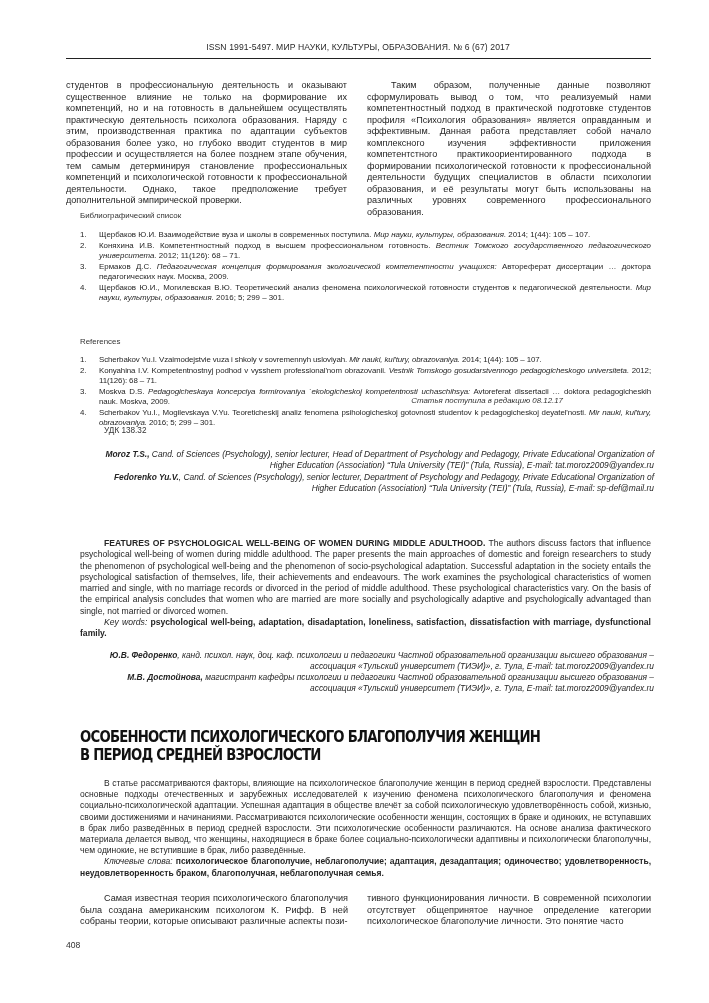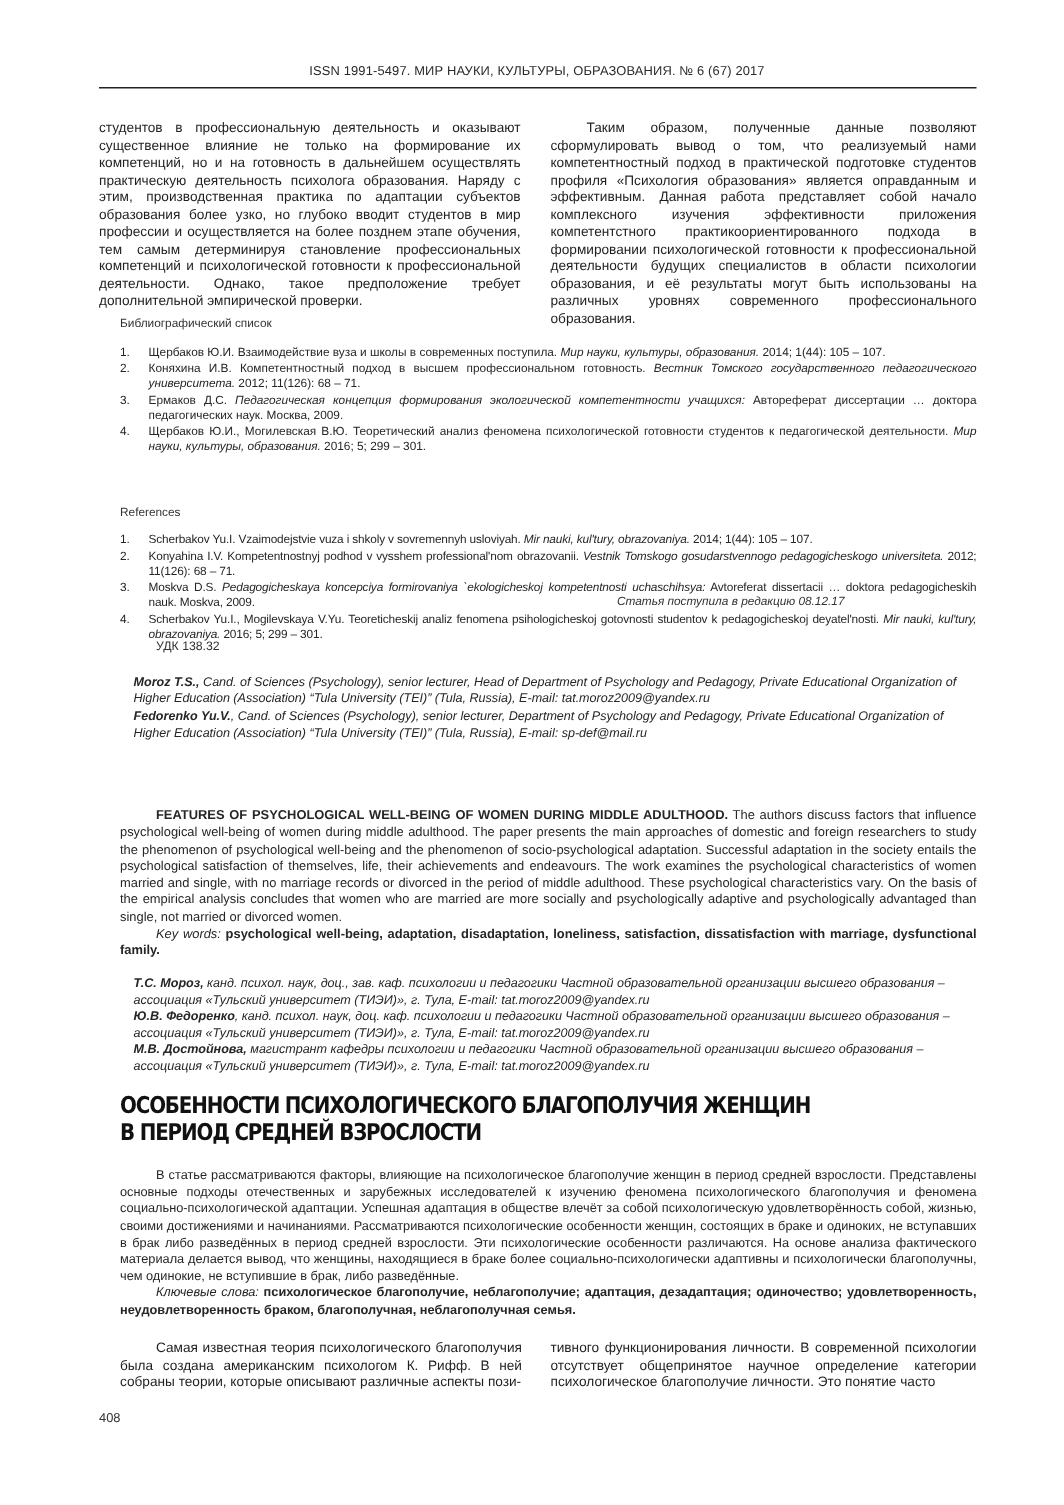--- a/index.html
+++ b/index.html
@@ -34,21 +34,21 @@
     .refs i { font-style: italic; }
     .bib-list { top: 230px; }
     .ref-list { top: 355px; letter-spacing: -0.1px; }
 
     .received {
       position: absolute; right: 58px; top: 396px; font-size: 7.9px; font-style: italic; color: #333;
     }
     .udk { position: absolute; left: 104px; top: 426px; font-size: 8.2px; color: #333; }
 
     .authors-en { position: absolute; left: 89px; top: 449px; width: 565px; font-size: 8.4px; line-height: 11.4px; font-style: italic; color: #262626; }
-    .authors-en p, .authors-ru p { margin: 0; }
+    .authors-en p, .authors-ru p { margin: 0; text-align: right; }
     .authors-en b, .authors-ru b { font-weight: bold; }
 
     .abstract-en {
       position: absolute; left: 80px; top: 538px; width: 571px;
       font-size: 8.6px; line-height: 11.3px; text-align: justify; color: #262626;
     }
     .abstract-en p { margin: 0; }
     .abstract-en .title-caps { font-weight: bold; }
     .kw-label { font-style: italic; }
     .kw { font-weight: bold; }
@@ -111,21 +111,20 @@
     <p><b>Moroz T.S.,</b><span> Cand. of Sciences (Psychology), senior lecturer, Head of Department of Psychology and Pedagogy, Private Educational Organization of Higher Education (Association) “Tula University (TEI)” (Tula, Russia), E-mail: tat.moroz2009@yandex.ru</span></p>
     <p><b>Fedorenko Yu.V.</b><span>, Cand. of Sciences (Psychology), senior lecturer, Department of Psychology and Pedagogy, Private Educational Organization of Higher Education (Association) “Tula University (TEI)” (Tula, Russia), E-mail: sp-def@mail.ru</span></p>
   </div>
 
   <div class="abstract-en">
     <p class="indent"><span class="title-caps">FEATURES OF PSYCHOLOGICAL WELL-BEING OF WOMEN DURING MIDDLE ADULTHOOD.</span><span> The authors discuss factors that influence psychological well-being of women during middle adulthood. The paper presents the main approaches of domestic and foreign researchers to study the phenomenon of psychological well-being and the phenomenon of socio-psychological adaptation. Successful adaptation in the society entails the psychological satisfaction of themselves, life, their achievements and endeavours. The work examines the psychological characteristics of women married and single, with no marriage records or divorced in the period of middle adulthood. These psychological characteristics vary. On the basis of the empirical analysis concludes that women who are married are more socially and psychologically adaptive and psychologically advantaged than single, not married or divorced women.</span></p>
     <p class="indent"><span class="kw-label">Key words:</span><span class="kw"> psychological well-being, adaptation, disadaptation, loneliness, satisfaction, dissatisfaction with marriage, dysfunctional family.</span></p>
   </div>
 
   <div class="authors-ru">
-    <p><b>Т.С. Мороз,</b><span> канд. психол. наук, доц., зав. каф. психологии и педагогики Частной образовательной организации высшего образования – ассоциация «Тульский университет (ТИЭИ)», г. Тула, E-mail: tat.moroz2009@yandex.ru</span></p>
     <p><b>Ю.В. Федоренко</b><span>, канд. психол. наук, доц. каф. психологии и педагогики Частной образовательной организации высшего образования – ассоциация «Тульский университет (ТИЭИ)», г. Тула, E-mail: tat.moroz2009@yandex.ru</span></p>
     <p><b>М.В. Достойнова,</b><span> магистрант кафедры психологии и педагогики Частной образовательной организации высшего образования – ассоциация «Тульский университет (ТИЭИ)», г. Тула, E-mail: tat.moroz2009@yandex.ru</span></p>
   </div>
 
   <div class="article-title">
     <div>ОСОБЕННОСТИ ПСИХОЛОГИЧЕСКОГО БЛАГОПОЛУЧИЯ ЖЕНЩИН</div>
     <div>В ПЕРИОД СРЕДНЕЙ ВЗРОСЛОСТИ</div>
   </div>
 
   <div class="abstract-ru">

